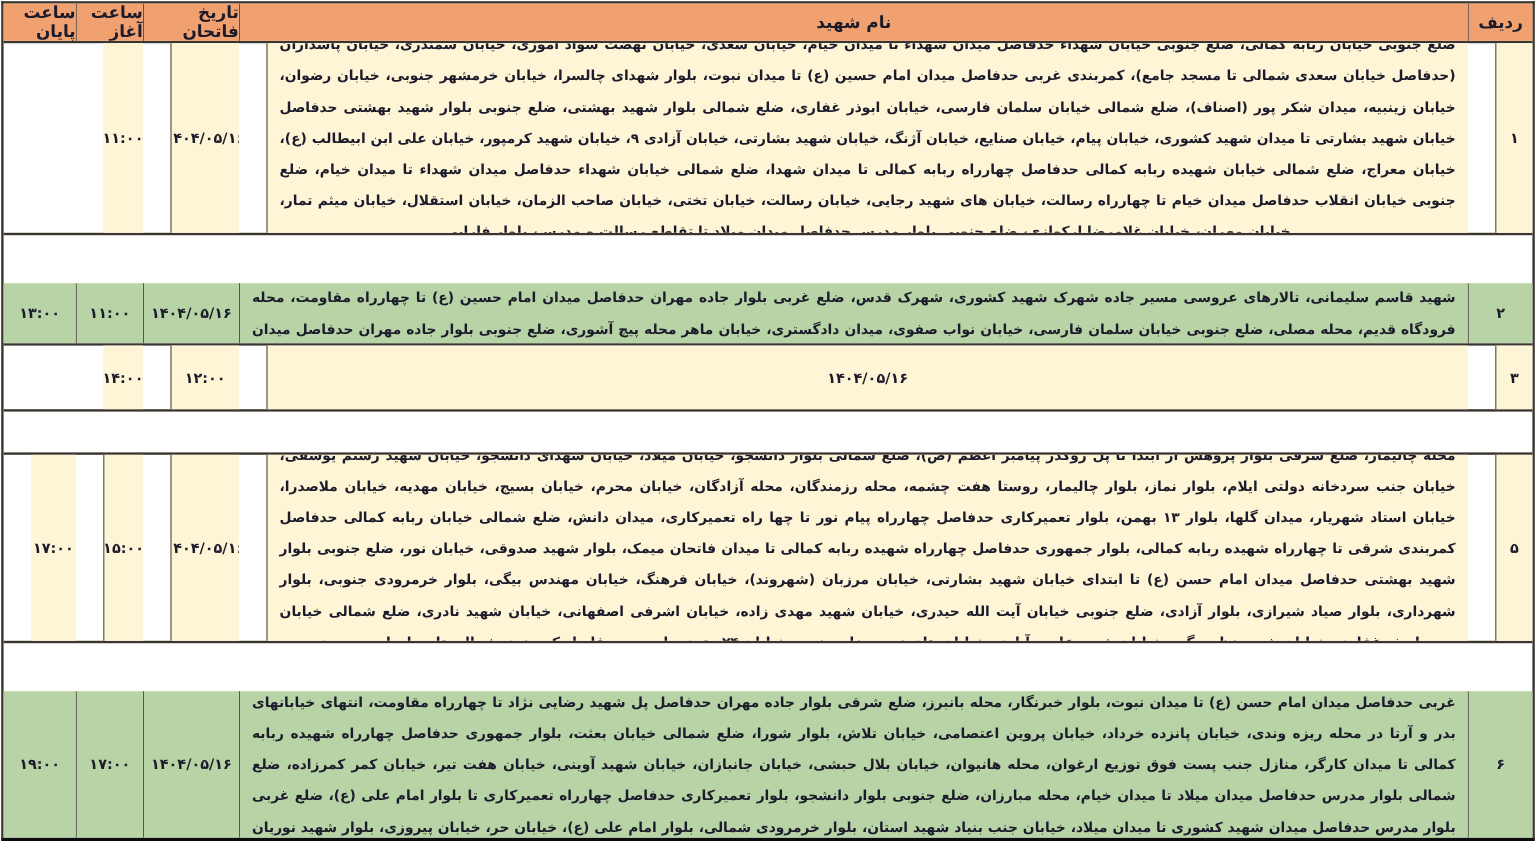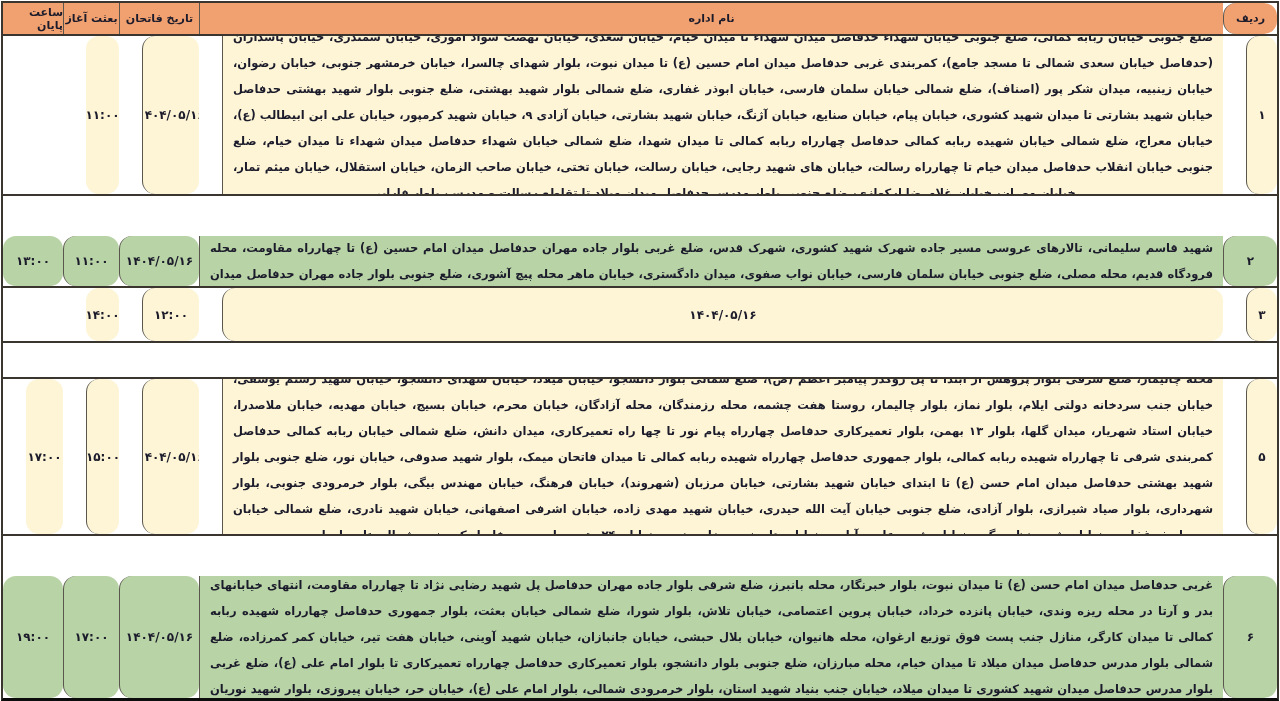--- a/index.html
+++ b/index.html
@@ -21,42 +21,42 @@
   .cell{
     border-inline-end:1px solid var(--colborder,#5a564e);
     display:flex;align-items:center;justify-content:center;
     box-sizing:border-box;
     color:var(--text,#1b1b2b);
     font-weight:bold;
     overflow:hidden;
   }
   .cell:last-child{border-inline-end:none;}
   .header{height:33px;}
-  .header .cell{background:var(--header-bg,#f1a170);font-size:11px;}
+  .header .cell{background:var(--header-bg,#f1a170);font-size:14px;}
   .cream .cell{background:var(--cream,#fdf5d6);margin-left:23px;}
   .green .cell{background:var(--green,#b8d3a5);margin-top:40px;}
   .name-cell{padding:0 10px;}
   .name-inner{
     width:100%;
     text-align:justify;
     text-align-last:center;
     font-size:11.5px;
     line-height:26px;
   }
-  .num{font-size:12px;white-space:nowrap;border-radius:13px;}
+  .num{font-size:12px;white-space:nowrap;}
 </style>
 </head>
 <body>
 
 <div class="table">
   <div class="tr header">
     <div class="cell num">ردیف</div>
-    <div class="cell">نام اداره</div>
+    <div class="cell">نام شهید</div>
     <div class="cell">تاریخ فاتحان</div>
-    <div class="cell">بعثت آغاز</div>
+    <div class="cell">ساعت آغاز</div>
     <div class="cell">ساعت پایان</div>
   </div>
   <div id="rows">
       <div class="tr cream" style="height: 160px;">
     <div class="cell num">۱</div>
     <div class="cell name-cell">
       <div class="name-inner">ضلع جنوبی خیابان ربابه کمالی، ضلع جنوبی خیابان شهداء حدفاصل میدان شهداء تا میدان خیام، خیابان سعدی، خیابان نهضت سواد آموزی، خیابان سمندری، خیابان پاسداران (حدفاصل خیابان سعدی شمالی تا مسجد جامع)، کمربندی غربی حدفاصل میدان امام حسین (ع) تا میدان نبوت، بلوار شهدای چالسرا، خیابان خرمشهر جنوبی، خیابان رضوان، خیابان زینبیه، میدان شکر پور (اصناف)، ضلع شمالی خیابان سلمان فارسی، خیابان ابوذر غفاری، ضلع شمالی بلوار شهید بهشتی، ضلع جنوبی بلوار شهید بهشتی حدفاصل خیابان شهید بشارتی تا میدان شهید کشوری، خیابان پیام، خیابان صنایع، خیابان آژنگ، خیابان شهید بشارتی، خیابان آزادی ۹، خیابان شهید کرمپور، خیابان علی ابن ابیطالب (ع)، خیابان معراج، ضلع شمالی خیابان شهیده ربابه کمالی حدفاصل چهارراه ربابه کمالی تا میدان شهدا، ضلع شمالی خیابان شهداء حدفاصل میدان شهداء تا میدان خیام، ضلع جنوبی خیابان انقلاب حدفاصل میدان خیام تا چهارراه رسالت، خیابان های شهید رجایی، خیابان رسالت، خیابان تختی، خیابان صاحب الزمان، خیابان استقلال، خیابان میثم تمار، خیابان مهران، خیابان غلامرضا ارکوازی، ضلع جنوبی بلوار مدرس حدفاصل میدان میلاد تا تقاطع رسالت و مدرس، بلوار فارابی</div>
     </div>
     <div class="cell num">۱۴۰۴/۰۵/۱۶</div>
     <div class="cell num">۱۱:۰۰</div>

